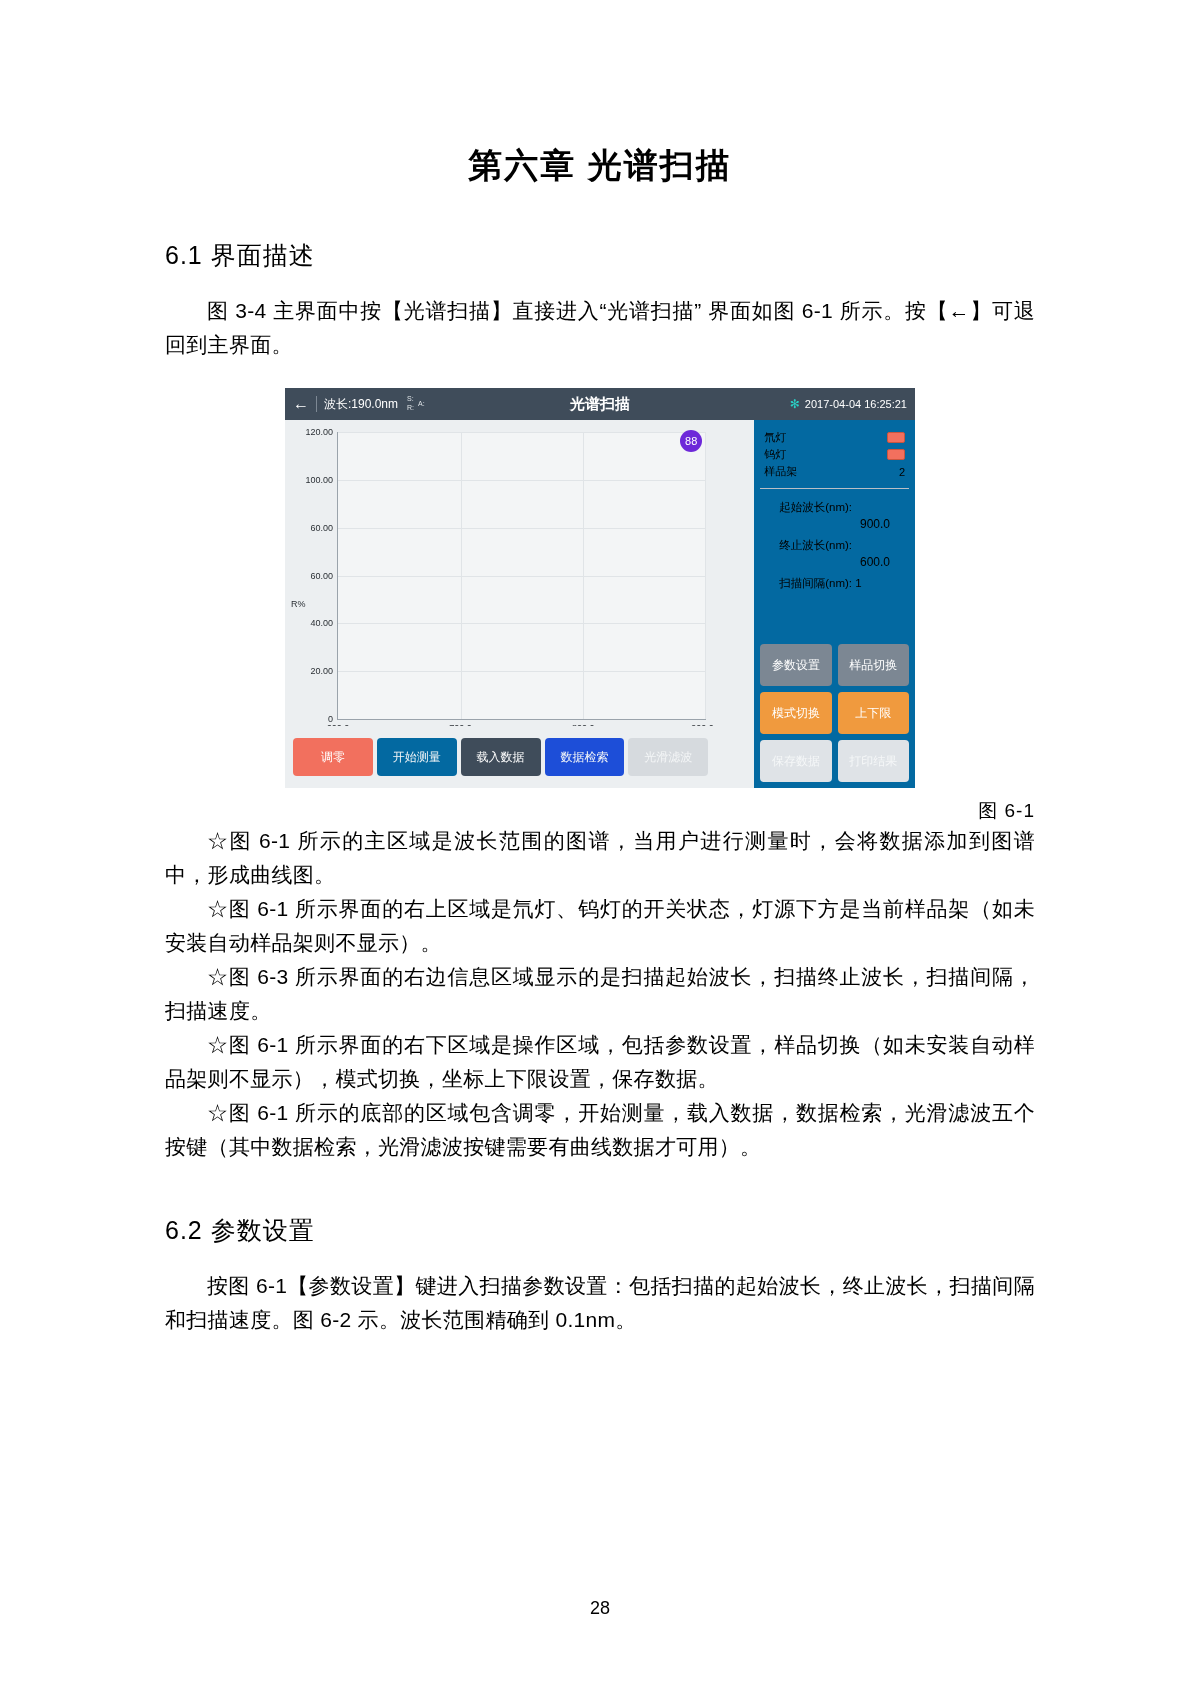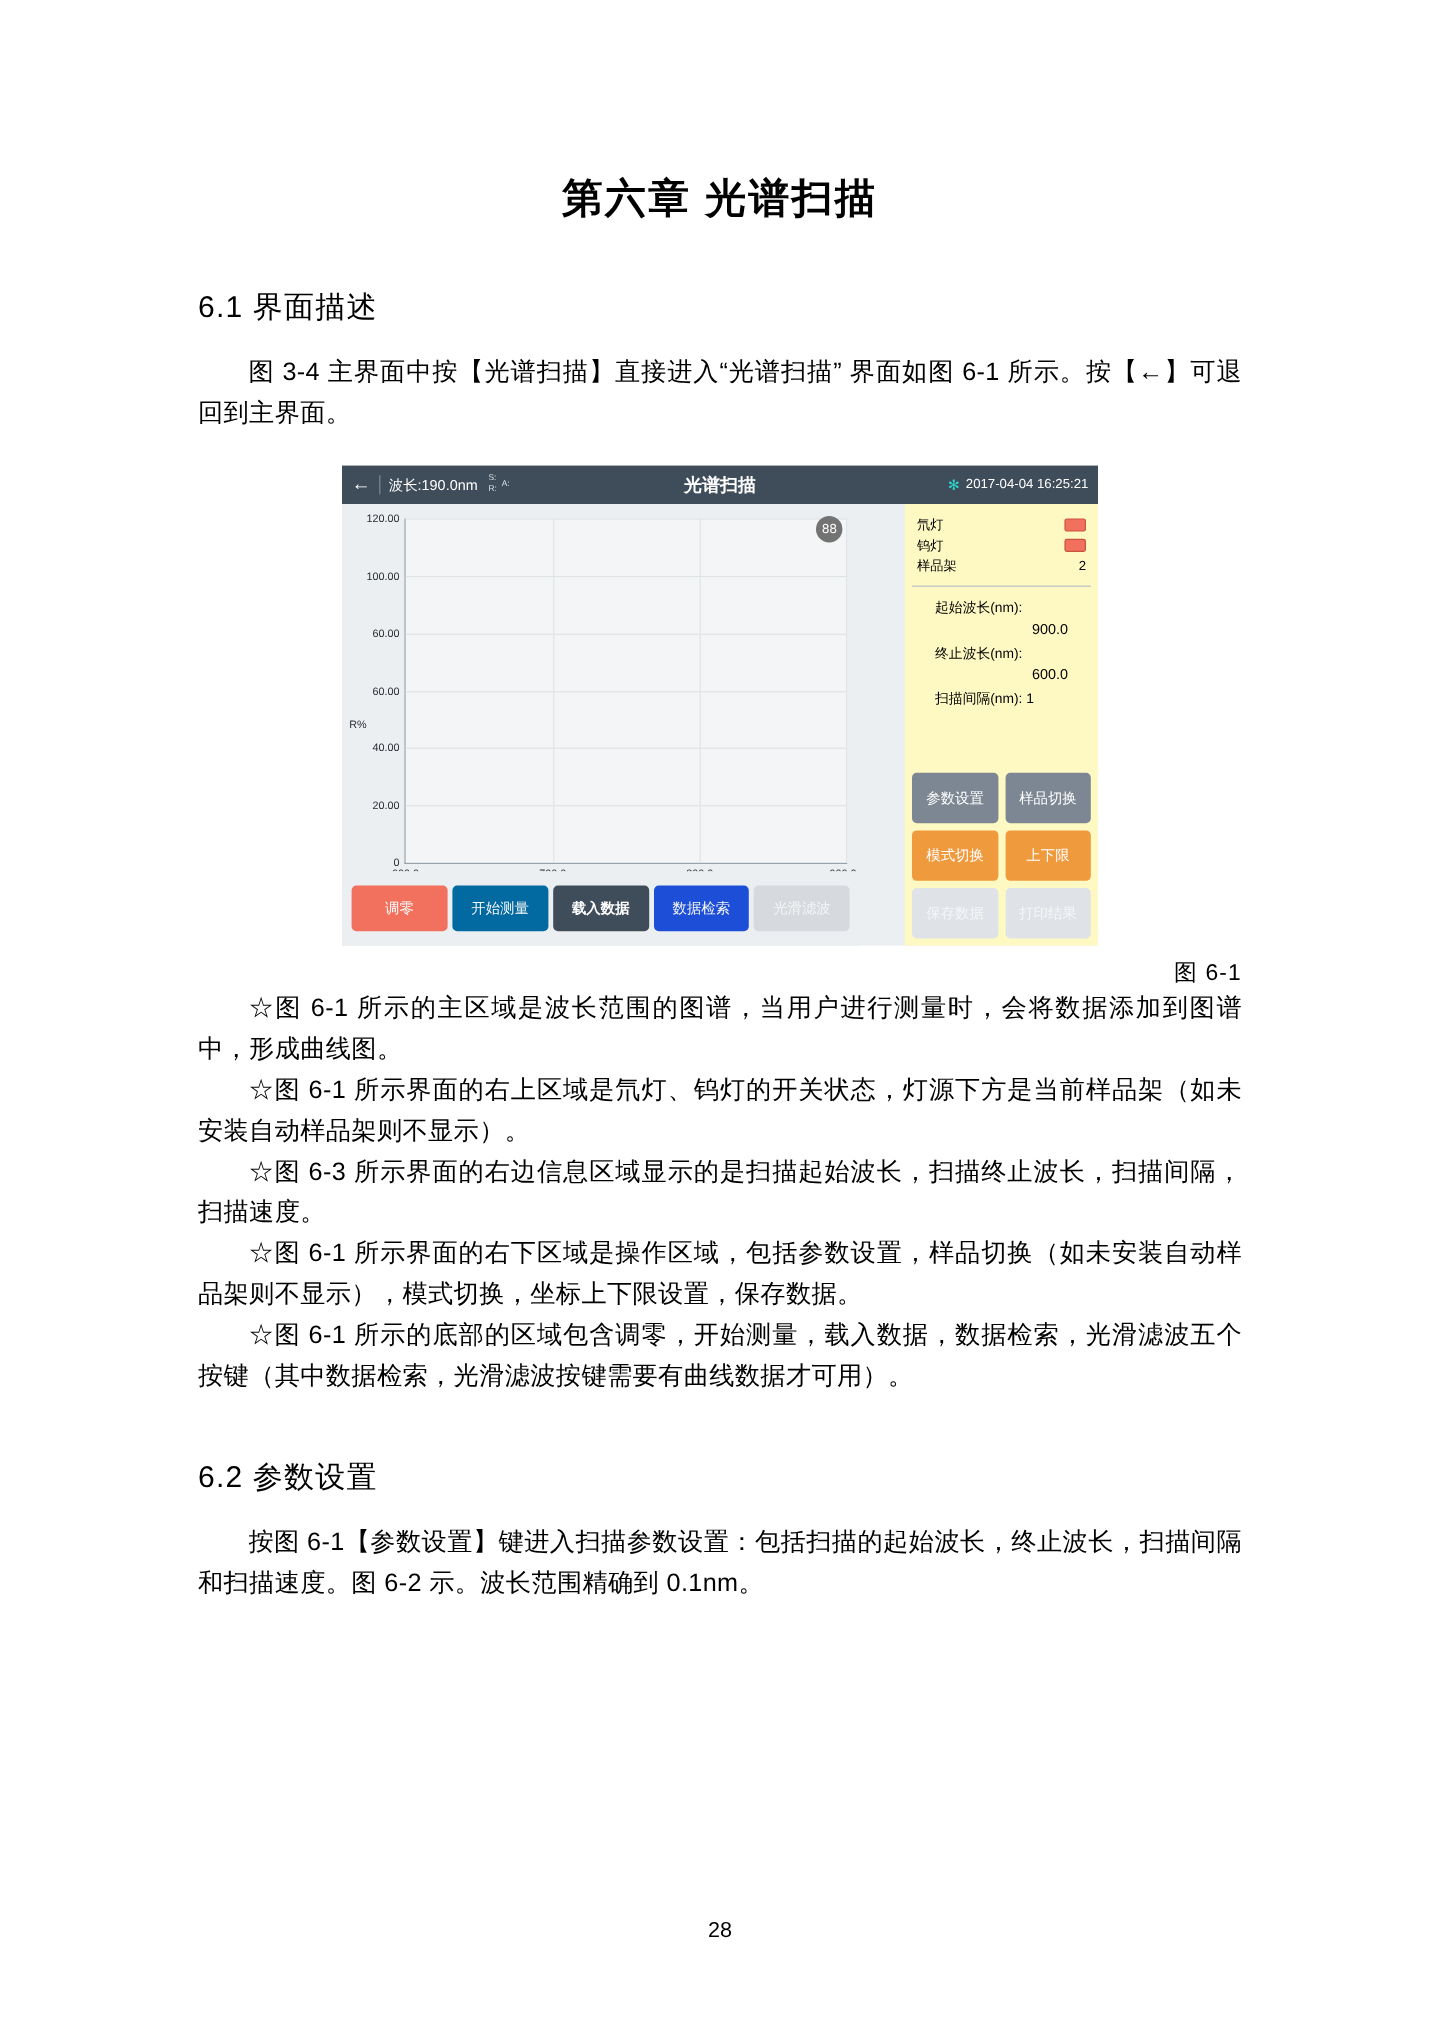--- a/index.html
+++ b/index.html
@@ -170,21 +170,21 @@
     font-size: 9px;
     color: #2a2f34;
   }
   .badge-icon {
     position: absolute;
     right: 14px;
     top: 10px;
     width: 22px;
     height: 22px;
     border-radius: 50%;
-    background: #737373;
+    background: #6d28d9;
     color: #ffffff;
     font-size: 11px;
     display: flex;
     align-items: center;
     justify-content: center;
   }
   .bottom-bar {
     position: absolute;
     left: 0;
     right: 0;
@@ -203,27 +203,27 @@
     display: flex;
     align-items: center;
     justify-content: center;
     font-size: 12px;
     color: #ffffff;
     flex: 1;
     text-align: center;
   }
   .btn.zero { background: #f2705e; }
   .btn.start { background: #0369a1; color: #f4f6f7; }
-  .btn.load { background: #3f4c5a; font-weight: bold; }
+  .btn.load { background: #3f4c5a; }
   .btn.search { background: #1d4ed8; color: #f4f6f7; }
   .btn.smooth { background: #d6dade; color: #f4f6f7; }
 
   .side-col {
     width: 176px;
-    background: #fef9c3;
+    background: #0369a1;
     display: flex;
     flex-direction: column;
     margin-left: 38px;
   }
   .lamp-box {
     padding: 9px 10px 6px 10px;
     font-size: 11px;
   }
   .lamp-row {
     display: flex;

